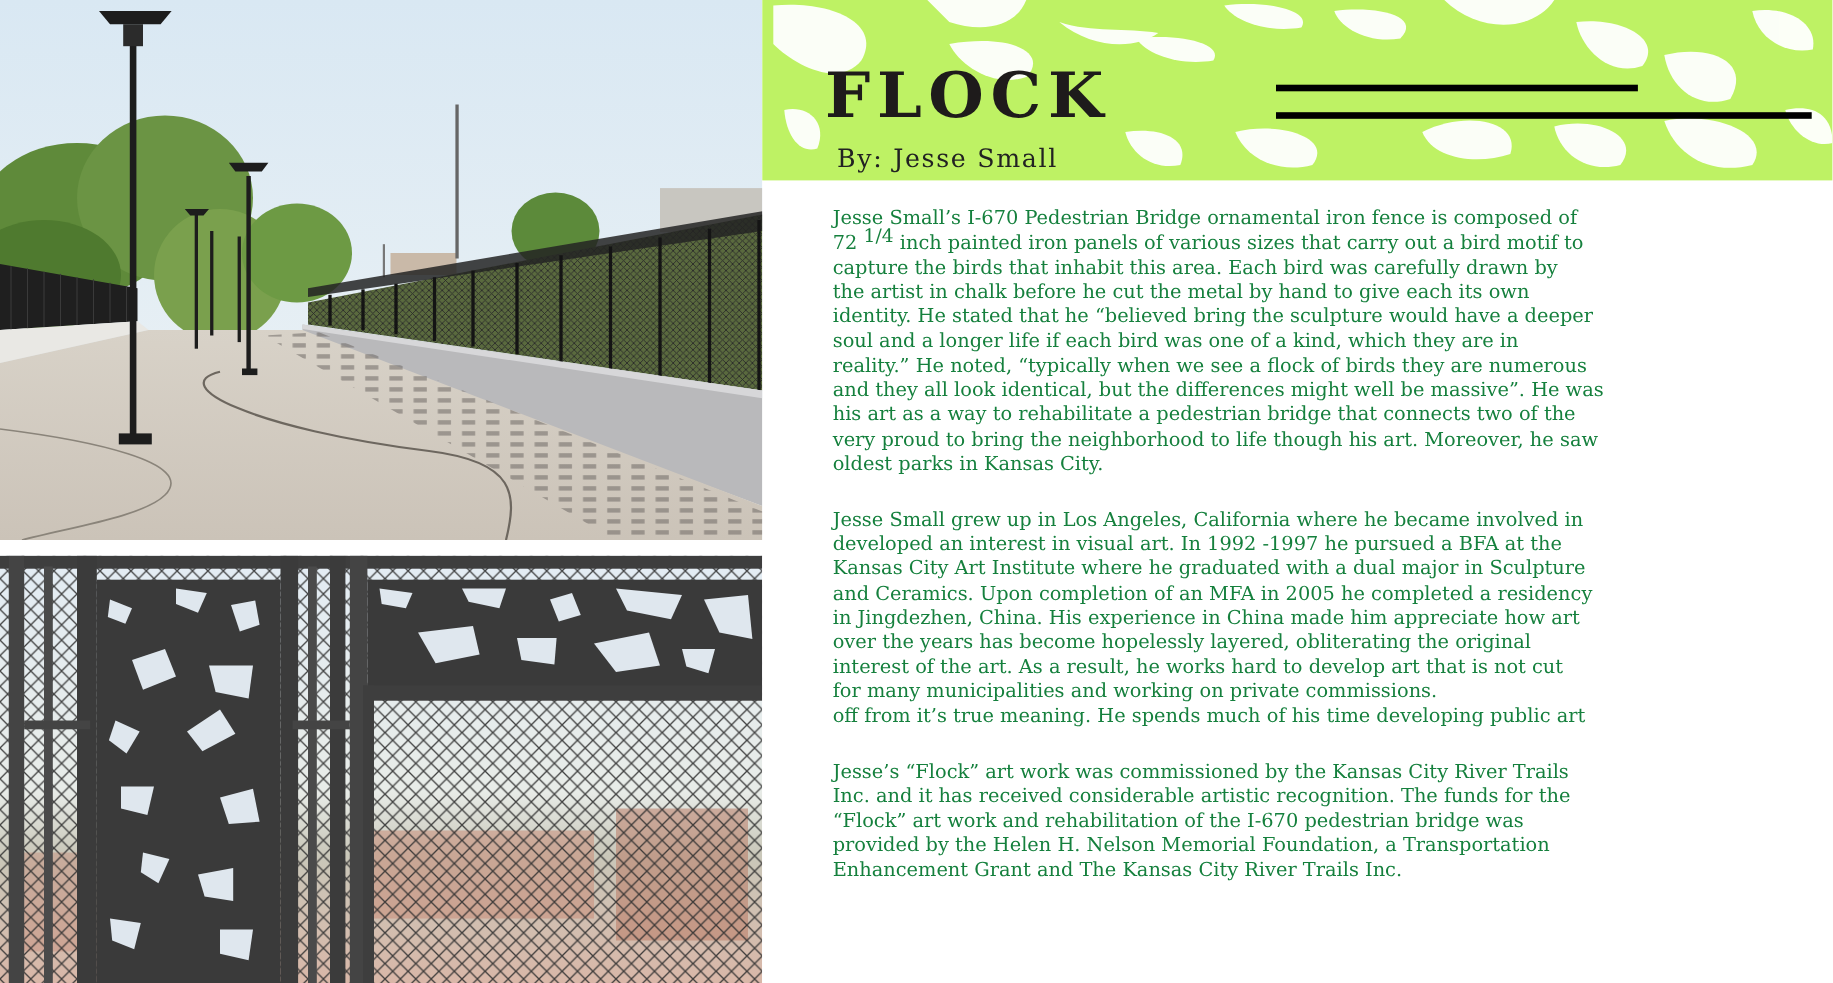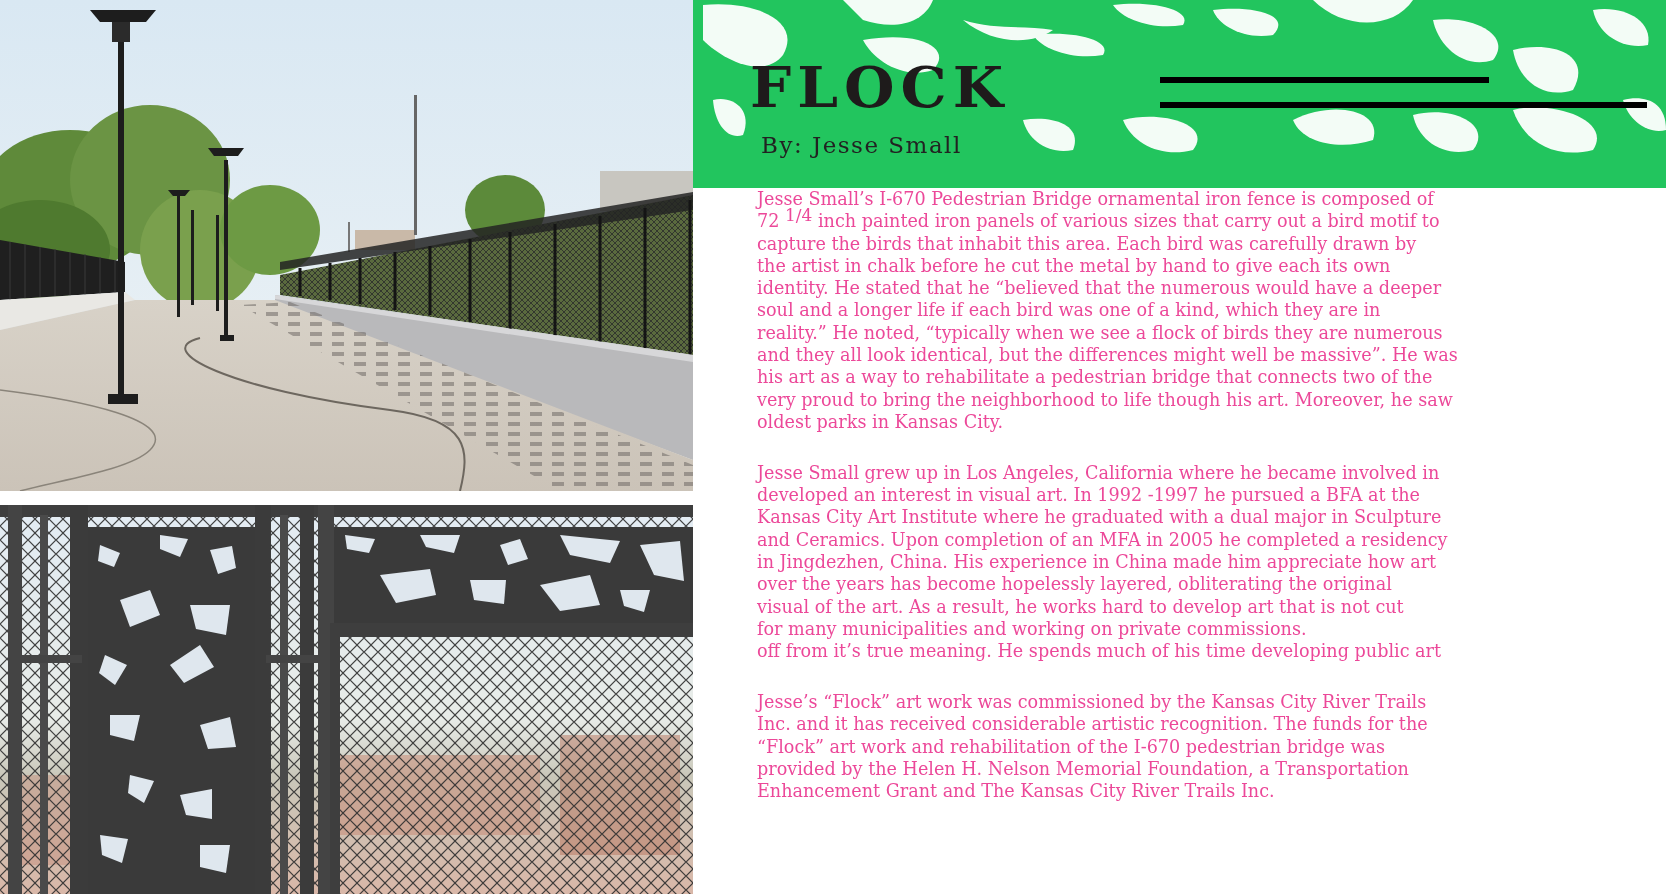--- a/index.html
+++ b/index.html
@@ -26,22 +26,22 @@
     .photo svg { display: block; width: 100%; height: 100%; }
     #photo-bridge { top: 0; height: 491px; }
     #photo-fence  { top: 505px; height: 389px; }
 
     
     .header-band {
       position: absolute;
       left: 693px;
       top: 0;
       width: 973px;
-      height: 188px;
-      background: #22c55e;
+      height: 164px;
+      background: #bef264;
       overflow: hidden;
     }
     .header-band svg.camo {
       position: absolute;
       left: 0; top: 0;
       width: 973px; height: 164px;
     }
     .title {
       position: absolute;
       left: 57px;
@@ -79,21 +79,21 @@
       position: absolute;
       left: 757px;
       top: 188px;
       width: 905px;
     }
     .article p {
       margin: 0 0 28.5px 0;
       font-family: "DejaVu Serif", serif;
       font-size: 17.6px;
       line-height: 22.3px;
-      color: #ec4899;
+      color: #15803d;
       white-space: nowrap;
     }
     .article p span.line { display: block; }
     sup.frac {
       font-size: 17px;
       vertical-align: 6px;
       line-height: 0;
     }
   </style>
 </head>
@@ -289,37 +289,37 @@
   <div class="rule" id="rule-top"></div>
   <div class="rule" id="rule-bottom"></div>
 </header>
 
 <article class="article">
   <p>
     <span class="line">Jesse Small’s I-670 Pedestrian Bridge ornamental iron fence is composed of</span>
     <span class="line"><span>72</span> <sup class="frac">1/4</sup> <span>inch painted iron panels of various sizes that carry out a bird motif to</span></span>
     <span class="line">capture the birds that inhabit this area. Each bird was carefully drawn by</span>
     <span class="line">the artist in chalk before he cut the metal by hand to give each its own</span>
-    <span class="line">identity. He stated that he “believed that the numerous would have a deeper</span>
+    <span class="line">identity. He stated that he “believed bring the sculpture would have a deeper</span>
     <span class="line">soul and a longer life if each bird was one of a kind, which they are in</span>
     <span class="line">reality.” He noted, “typically when we see a flock of birds they are numerous</span>
     <span class="line">and they all look identical, but the differences might well be massive”. He was</span>
     <span class="line">his art as a way to rehabilitate a pedestrian bridge that connects two of the</span>
     <span class="line">very proud to bring the neighborhood to life though his art. Moreover, he saw</span>
     <span class="line">oldest parks in Kansas City.</span>
   </p>
 
   <p>
     <span class="line">Jesse Small grew up in Los Angeles, California where he became involved in</span>
     <span class="line">developed an interest in visual art. In 1992 -1997 he pursued a BFA at the</span>
     <span class="line">Kansas City Art Institute where he graduated with a dual major in Sculpture</span>
     <span class="line">and Ceramics. Upon completion of an MFA in 2005 he completed a residency</span>
     <span class="line">in Jingdezhen, China. His experience in China made him appreciate how art</span>
     <span class="line">over the years has become hopelessly layered, obliterating the original</span>
-    <span class="line">visual of the art. As a result, he works hard to develop art that is not cut</span>
+    <span class="line">interest of the art. As a result, he works hard to develop art that is not cut</span>
     <span class="line">for many municipalities and working on private commissions.</span>
     <span class="line">off from it’s true meaning. He spends much of his time developing public art</span>
   </p>
 
   <p>
     <span class="line">Jesse’s “Flock” art work was commissioned by the Kansas City River Trails</span>
     <span class="line">Inc. and it has received considerable artistic recognition. The funds for the</span>
     <span class="line">“Flock” art work and rehabilitation of the I-670 pedestrian bridge was</span>
     <span class="line">provided by the Helen H. Nelson Memorial Foundation, a Transportation</span>
     <span class="line">Enhancement Grant and The Kansas City River Trails Inc.</span>

